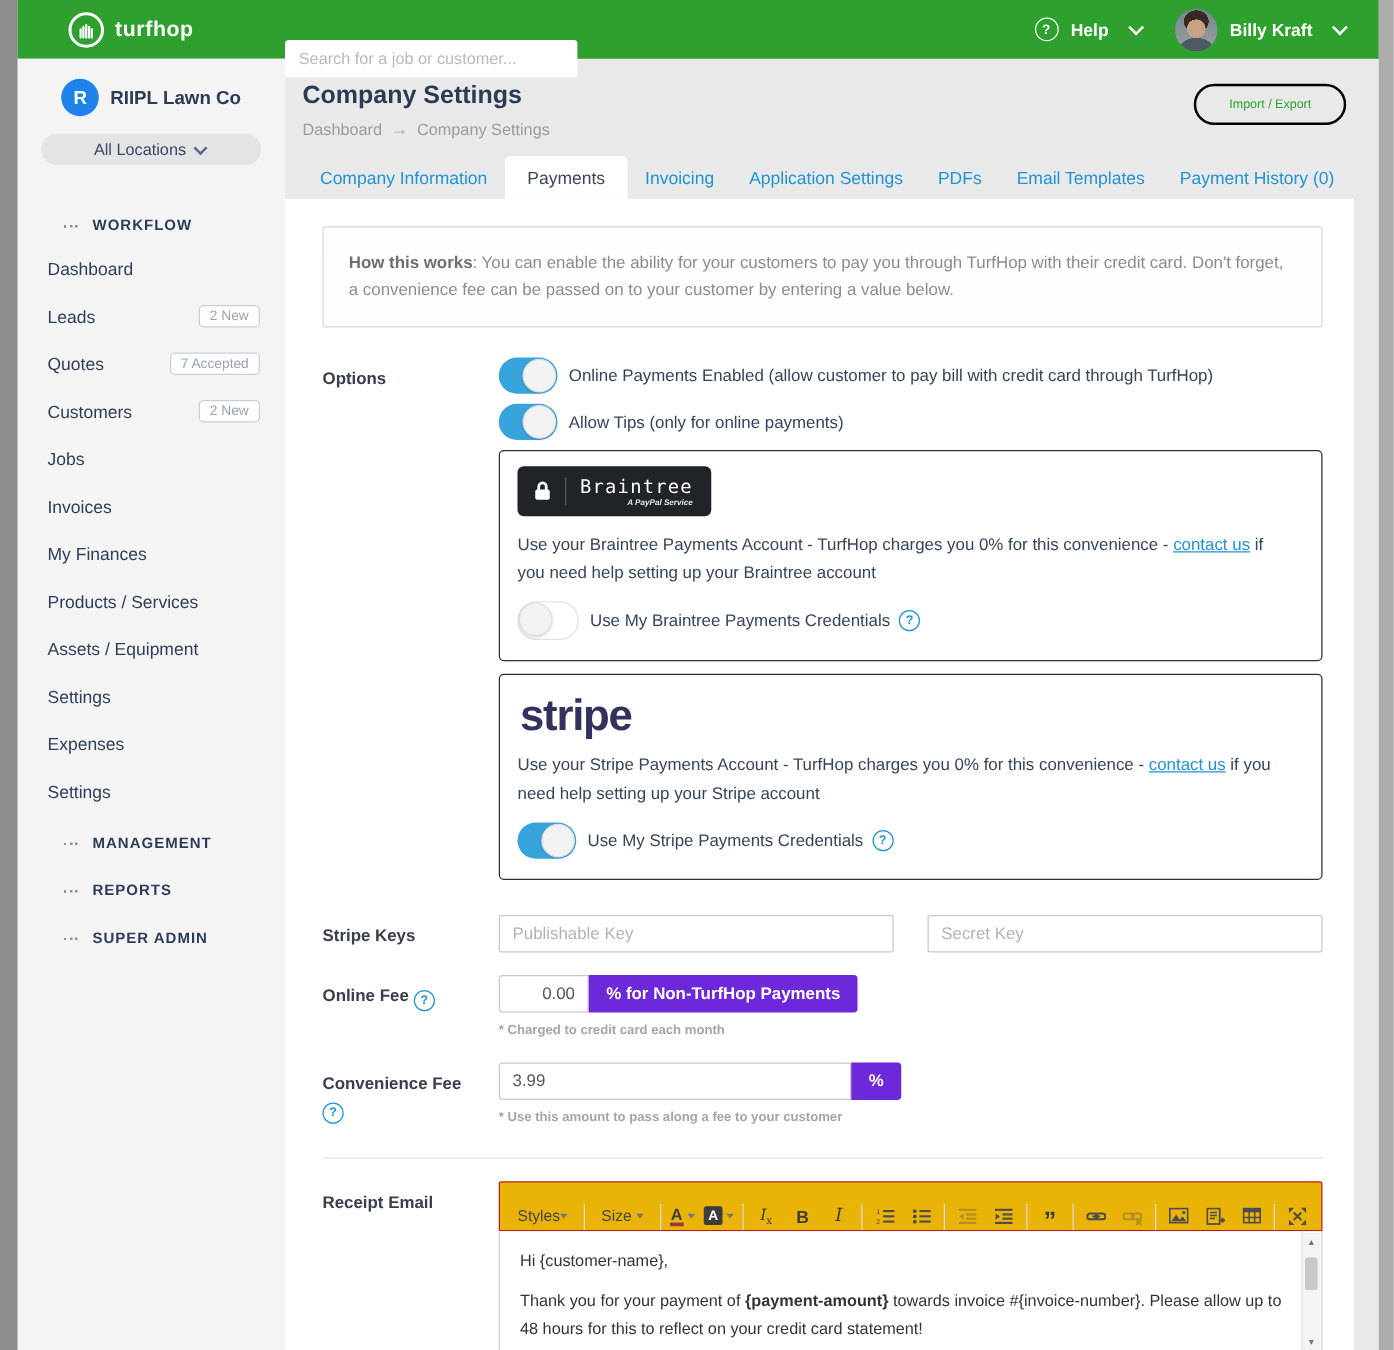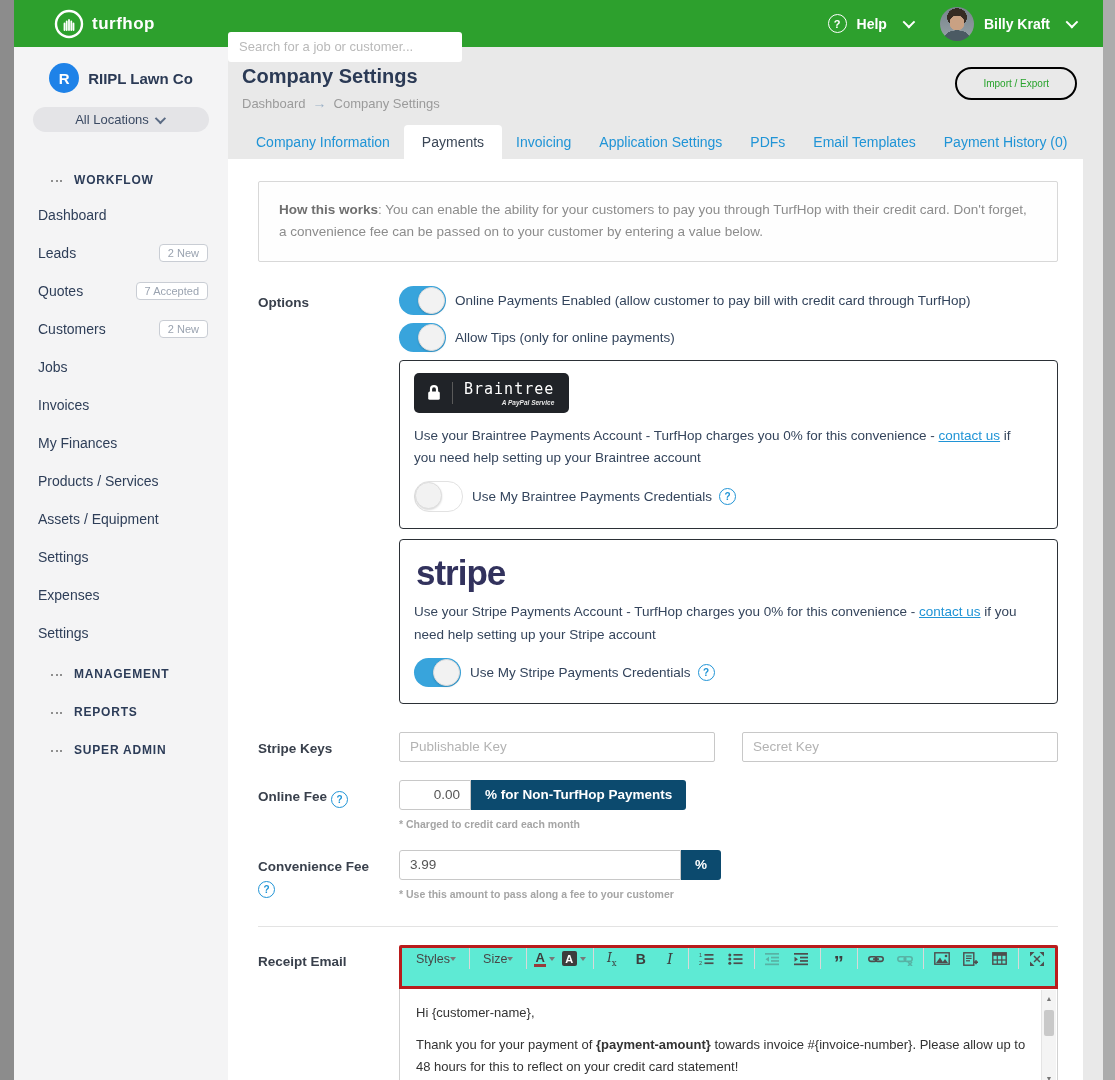--- a/index.html
+++ b/index.html
@@ -104,29 +104,29 @@
   .stripe-logo{font-size:35px;font-weight:700;color:#32325d;letter-spacing:-1px;line-height:1.1;
       margin:2px 0 2px 2px;}
 
   
   .txt-input{height:30px;border:1px solid #c8c8c8;border-radius:2px;padding:0 10px;font-size:13.5px;
       color:#555;box-sizing:border-box;font-family:"Liberation Sans",sans-serif;outline:none;background:#fff;}
   .txt-input::placeholder{color:#b3b3b3;}
   .keys-row .txt-input{width:316px;}
   .keys-row{display:flex;gap:27px;}
   .addon-group{display:flex;align-items:stretch;}
-  .addon{background:#0c4a6e;color:#fff;font-size:13.5px;font-weight:700;display:flex;
+  .addon{background:#6d28d9;color:#fff;font-size:13.5px;font-weight:700;display:flex;
       align-items:center;padding:0 14px;border-radius:0 3px 3px 0;}
   .small-note{margin-top:8px;font-size:10.5px;font-weight:700;color:#a5a5a5;}
   .divider{border:none;border-top:1px solid #e3e3e3;margin:26px 0 18px;}
 
   
   .editor{width:659px;}
-  .ed-toolbar{border:3px solid #b91c1c;background:#5eead4;padding:0 8px;height:38px;
-      display:flex;align-items:flex-start;gap:7px;border-radius:2px 2px 0 0;}
+  .ed-toolbar{border:1px solid #b91c1c;background:#eab308;padding:0 8px;height:38px;
+      display:flex;align-items:flex-end;gap:7px;border-radius:2px 2px 0 0;}
   .combo{display:flex;align-items:center;justify-content:space-between;width:86px;height:22px;
       padding:0 6px;font-size:12.5px;color:#474747;cursor:pointer;}
   .combo-caret{width:0;height:0;border-left:3.5px solid transparent;border-right:3.5px solid transparent;
       border-top:4.5px solid #777;}
   .tsep{width:1px;height:21px;background:#d9d9d9;flex:none;}
   .tbtn{width:22px;height:22px;display:flex;align-items:center;justify-content:center;flex:none;
       cursor:pointer;color:#4d4d4d;}
   .tbtn.disabled{opacity:.35;cursor:default;}
   .tbtn svg{display:block;}
   .ic-A{font-size:13px;font-weight:700;color:#3d3d3d;line-height:1;border-bottom:3px solid #983b3b;padding:0 1px;}

